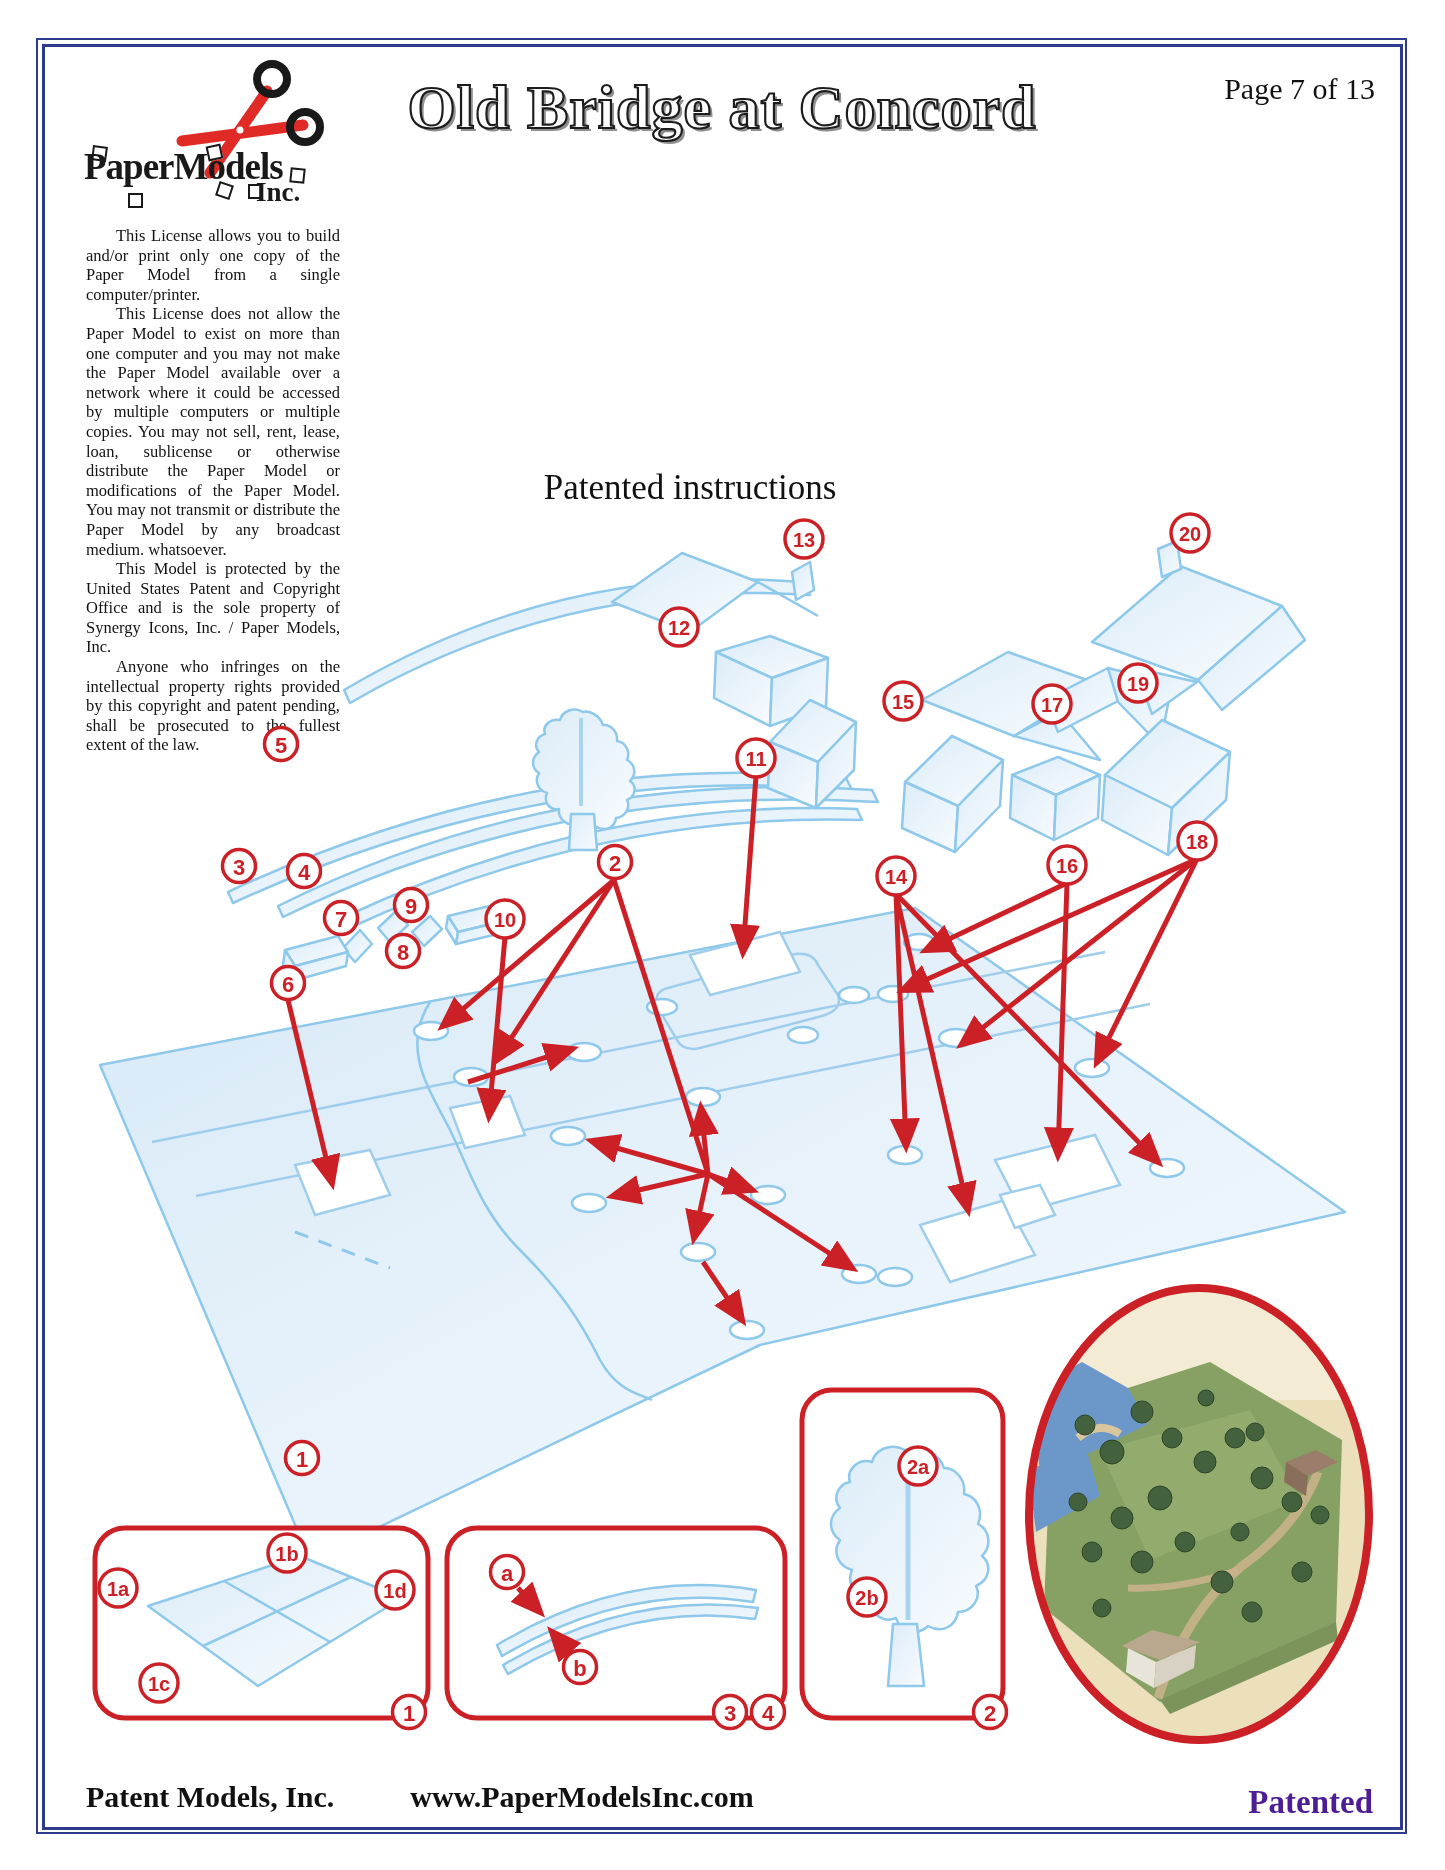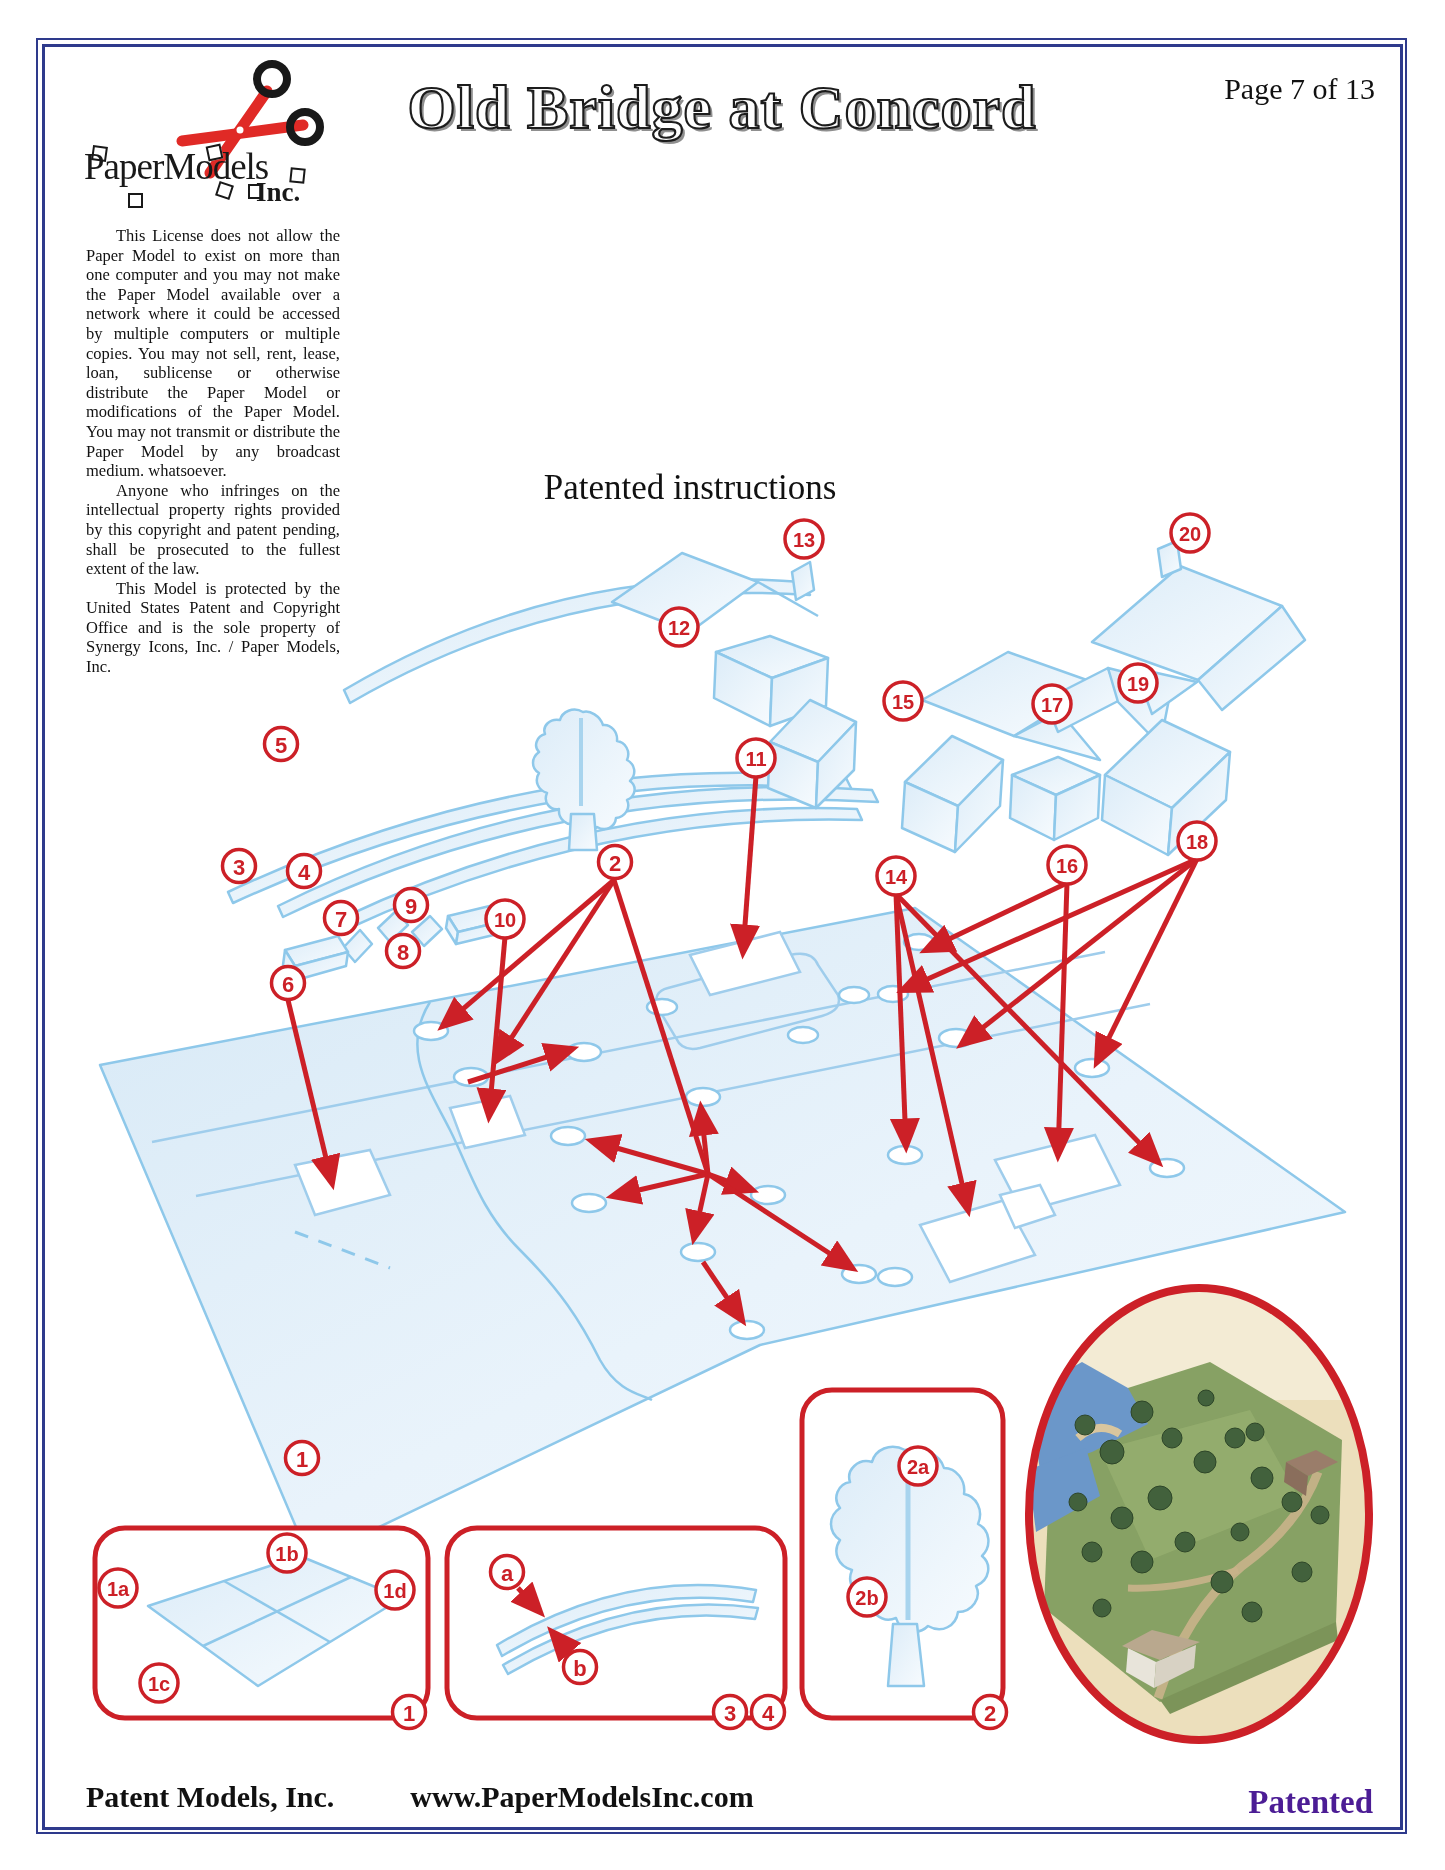--- a/index.html
+++ b/index.html
@@ -3,21 +3,21 @@
 <meta charset="utf-8">
 <style>
   html,body{margin:0;padding:0;}
   body{width:1445px;height:1870px;position:relative;background:#ffffff;overflow:hidden;
        font-family:"Liberation Serif",serif;-webkit-font-smoothing:antialiased;}
   .border-outer{position:absolute;left:36px;top:38px;width:1367px;height:1792px;
        border:2px solid #2e3a8c;pointer-events:none;}
   .border-inner{position:absolute;left:42px;top:44px;width:1355px;height:1780px;
        border:3px solid #2e3a8c;pointer-events:none;}
   .logo{position:absolute;left:60px;top:45px;width:280px;height:170px;}
-  .logo-brand{position:absolute;left:24px;top:100px;font-size:37px;font-weight:normal;
+  .logo-brand{position:absolute;left:24px;top:100px;font-size:37px;font-weight:bold;
        letter-spacing:-1px;color:#191919;font-family:"Liberation Serif",serif;}
   .logo-inc{position:absolute;left:196px;top:132px;font-size:27px;font-weight:bold;color:#191919;}
   .page-title{position:absolute;left:360px;top:72px;width:724px;text-align:center;
        font-size:62px;font-weight:bold;color:#fdfdfd;letter-spacing:1px;
        -webkit-text-stroke:2.2px #1c1c1c;text-shadow:3px 3px 0 #8f8f8f;}
   .page-indicator{position:absolute;left:1130px;top:72px;width:245px;text-align:right;
        font-size:30px;color:#111;}
   .license{position:absolute;left:86px;top:226px;width:254px;font-size:16.5px;
        line-height:19.6px;color:#111;text-align:justify;}
   .license p{margin:0;text-indent:30px;}
@@ -52,23 +52,24 @@
   <span class="sq" style="left:157px;top:138px;transform:rotate(18deg);"></span>
   <span class="sq" style="left:188px;top:139px;transform:rotate(0deg);"></span>
   <div class="logo-brand">PaperModels</div>
   <div class="logo-inc">Inc.</div>
 </div>
 
 <div class="page-title">Old Bridge at Concord</div>
 <div class="page-indicator">Page 7 of 13</div>
 
 <div class="license">
+  <p>This License allows you to build and/or print only one copy of the Paper Model from a single computer/printer.</p>
   <p>This License does not allow the Paper Model to exist on more than one computer and you may not make the Paper Model available over a network where it could be accessed by multiple computers or multiple copies. You may not sell, rent, lease, loan, sublicense or otherwise distribute the Paper Model or modifications of the Paper Model.  You may not transmit or distribute the Paper Model by any broadcast medium. whatsoever.</p>
+  <p>This Model is protected by the United States Patent and Copyright Office and is the sole property of Synergy Icons, Inc. / Paper Models, Inc.</p>
   <p>Anyone who infringes on the intellectual property rights provided by this copyright and patent pending, shall be prosecuted to the fullest extent of the law.</p>
-  <p>This Model is protected by the United States Patent and Copyright Office and is the sole property of Synergy Icons, Inc. / Paper Models, Inc.</p>
 </div>
 
 <div class="folding-label">Patented instructions</div>
 
 <svg id="diagram-svg" width="1445" height="1870" viewBox="0 0 1445 1870" style="position:absolute;left:0;top:0;">
   <defs>
     <linearGradient id="sheetGrad" x1="0" y1="0" x2="1" y2="1">
       <stop offset="0" stop-color="#d7e9f6"></stop>
         <stop offset="0.55" stop-color="#e9f3fb"></stop>
       <stop offset="1" stop-color="#f2f8fd"></stop>

